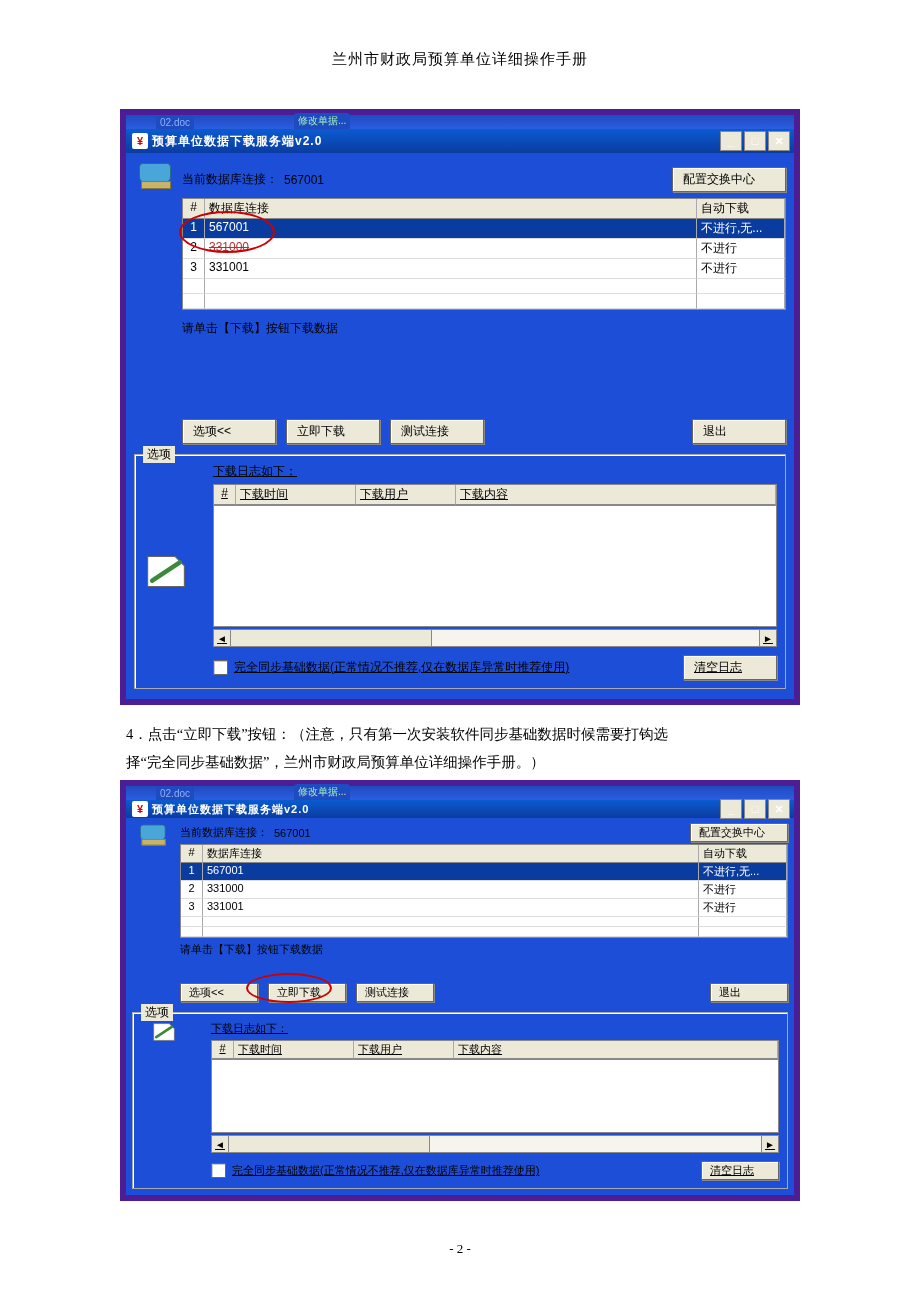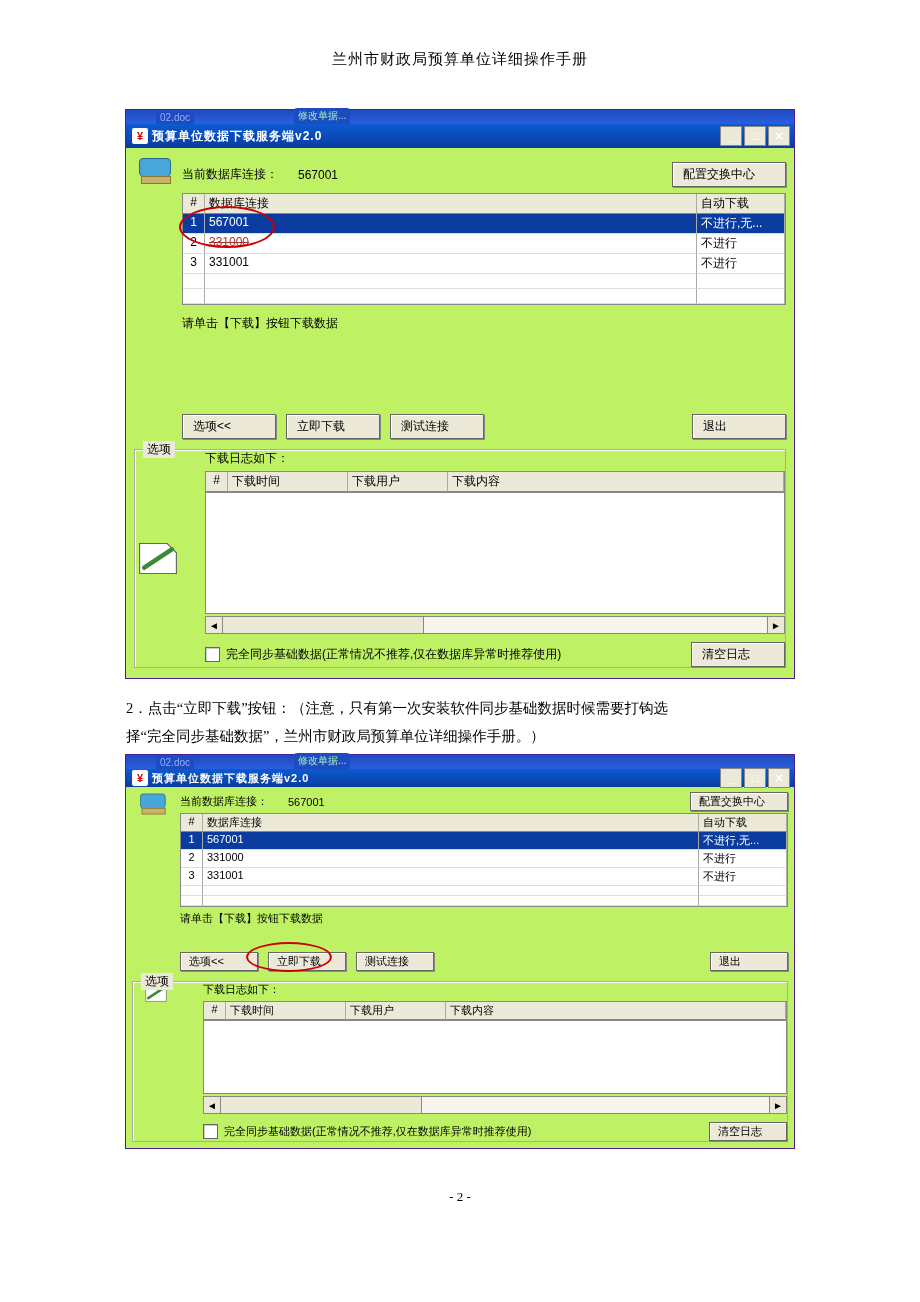--- a/index.html
+++ b/index.html
@@ -17,22 +17,22 @@
   }
   .doc-header {
     text-align: center;
     font-size: 15px;
     margin-bottom: 40px;
     letter-spacing: 1px;
   }
   .screenshot {
     width: 668px;
     margin: 0 auto 16px;
-    border: 1px solid #4c1d95;
-    background: #bef264;
+    border: 6px solid #4c1d95;
+    background: #1d4ed8;
     font-family: "SimSun", "MS Gothic", sans-serif;
     font-size: 12px;
     position: relative;
   }
   .screenshot.small { width: 668px; }
   .screenshot.small .win-body { font-size: 11px; }
 
   .tab-row {
     height: 14px;
     background: linear-gradient(#1e4bbf,#2a5de0);
@@ -109,21 +109,21 @@
   }
   .drive-icon .stand {
     position:absolute; bottom:0; left:4px;
     width:28px; height:6px;
     background:#c9b26a; border:1px solid #8a7a3a;
   }
 
   .top-main { flex: 1; }
   .conn-line {
     padding: 4px 0 6px;
-    display: flex; gap: 20px; align-items:center;
+    display: flex; gap: 6px; align-items:center;
   }
 
   
   .grid {
     border: 1px solid #888;
     background: #fff;
   }
   .grid-row { display: flex; }
   .grid-row.header { background: #ece9d8; }
   .grid-cell {
@@ -161,21 +161,23 @@
     background: #ece9d8;
     border: 1px solid #666;
     box-shadow: inset 1px 1px 0 #fff, 1px 1px 0 #888;
     text-align: left;
   }
 
   .group {
     margin-top: 6px;
     border: 1px solid #aaa;
     box-shadow: inset 1px 1px 0 #fff;
+    padding: 8px;
     position: relative;
+    text-decoration: underline;
   }
   .group-label {
     position: absolute;
     top: -9px; left: 8px;
     background: #ece9d8;
     padding: 0 4px;
     font-size: 12px;
   }
 
   .log-section { display: flex; gap: 24px; }
@@ -359,21 +361,21 @@
               <span class="spacer" style="flex:1"></span>
               <span class="btn">清空日志</span>
             </div>
           </div>
         </div>
       </div>
     </div>
   </div>
 
   <div class="caption">
-    <span>2．点击“立即下载”按钮：（注意，只有第一次安装软件同步基础数据时候需要打钩选</span><br>
+    <span>4．点击“立即下载”按钮：（注意，只有第一次安装软件同步基础数据时候需要打钩选</span><br>
     <span>择“完全同步基础数据”，兰州市财政局预算单位详细操作手册。）</span>
   </div>
 
   <div class="screenshot small">
     <div class="tab-row">
       <div class="tab-label">02.doc</div>
       <div class="tab-label b">修改单据...</div>
     </div>
     <div class="titlebar">
       <span class="app-icon">¥</span>

